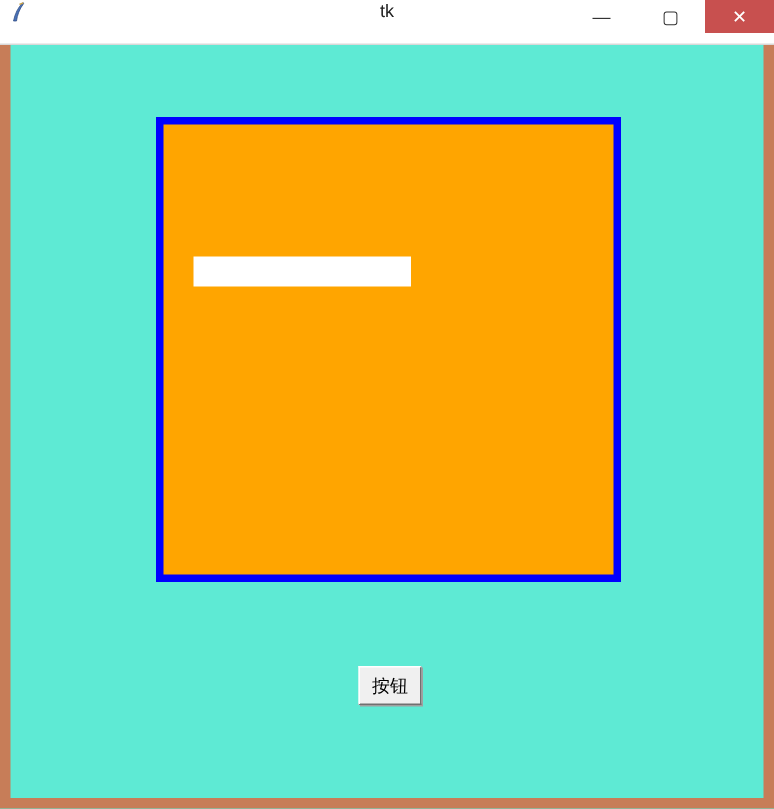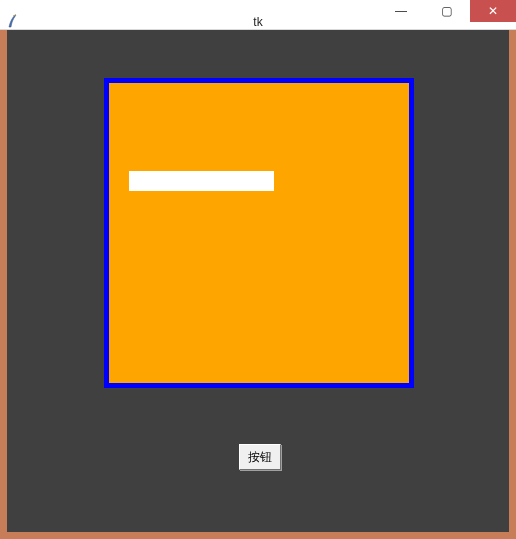--- a/index.html
+++ b/index.html
@@ -12,21 +12,21 @@
       height: 539px;
       background: #c77d58;
       font-family: "Segoe UI", Tahoma, sans-serif;
       font-size: 12px;
       overflow: hidden;
     }
     .titlebar {
       height: 30px;
       background: #ffffff;
       display: flex;
-      align-items: flex-end;
+      align-items: flex-start;
       position: relative;
       border-bottom: 1px solid #d9d9d9;
     }
     .titlebar-icon {
       width: 16px;
       height: 16px;
       margin-left: 6px;
       display: inline-block;
     }
     .titlebar-title {
@@ -57,21 +57,21 @@
     .win-btn.close {
       background: #c8504f;
       color: #fff;
     }
     .window-body {
       position: absolute;
       left: 7px;
       right: 7px;
       top: 30px;
       bottom: 7px;
-      background: #404040;
+      background: #5eead4;
     }
     .frame {
       position: absolute;
       left: 97px;
       top: 48px;
       width: 310px;
       height: 310px;
       background: #ffa500;
       border: 5px solid #0000ff;
     }

